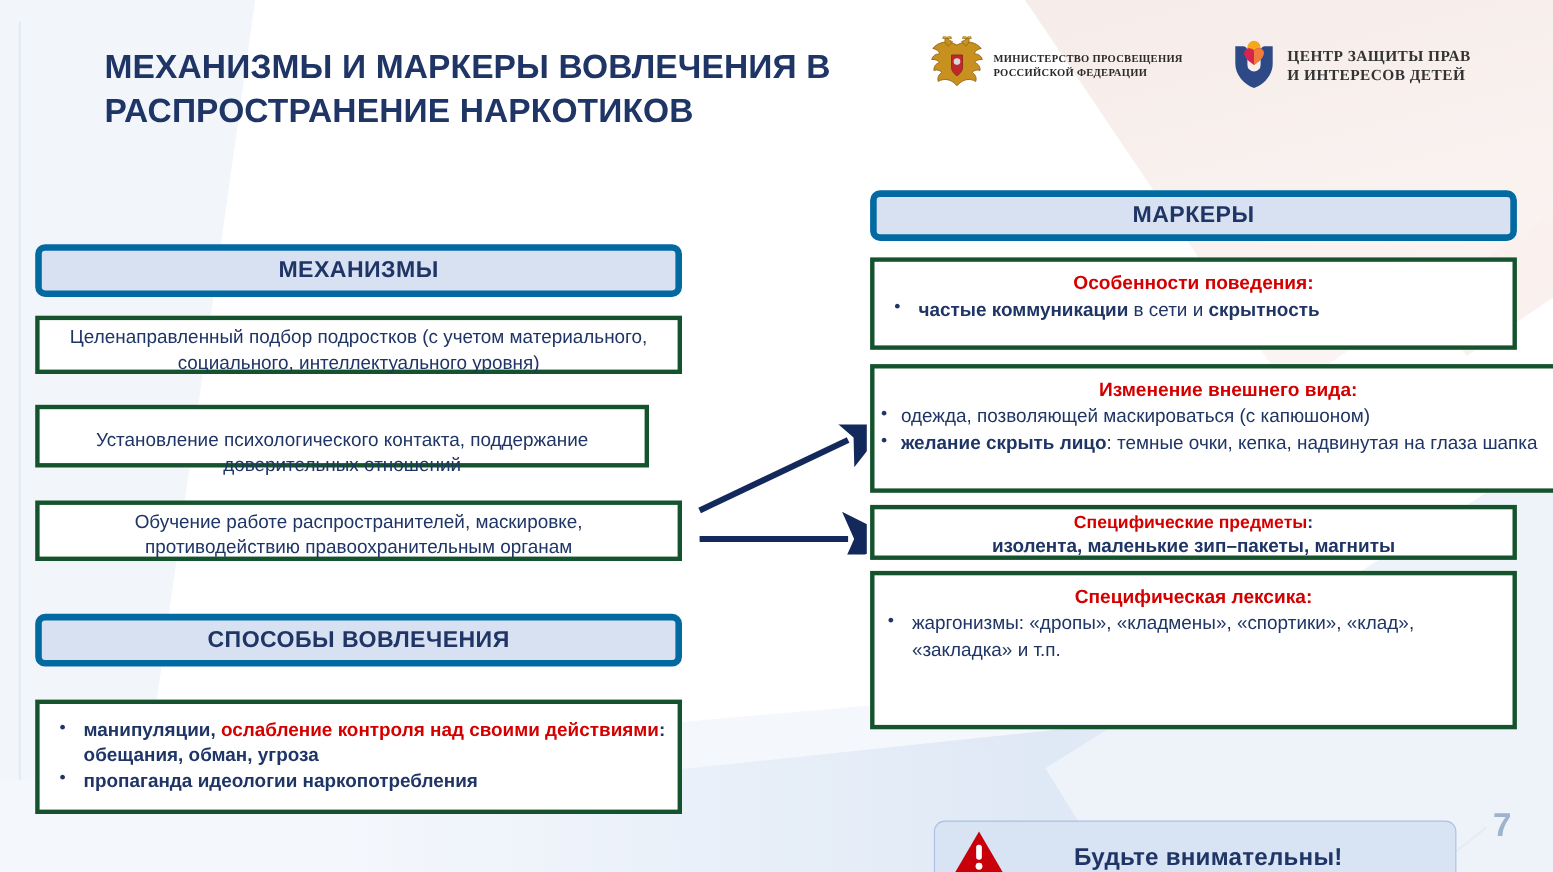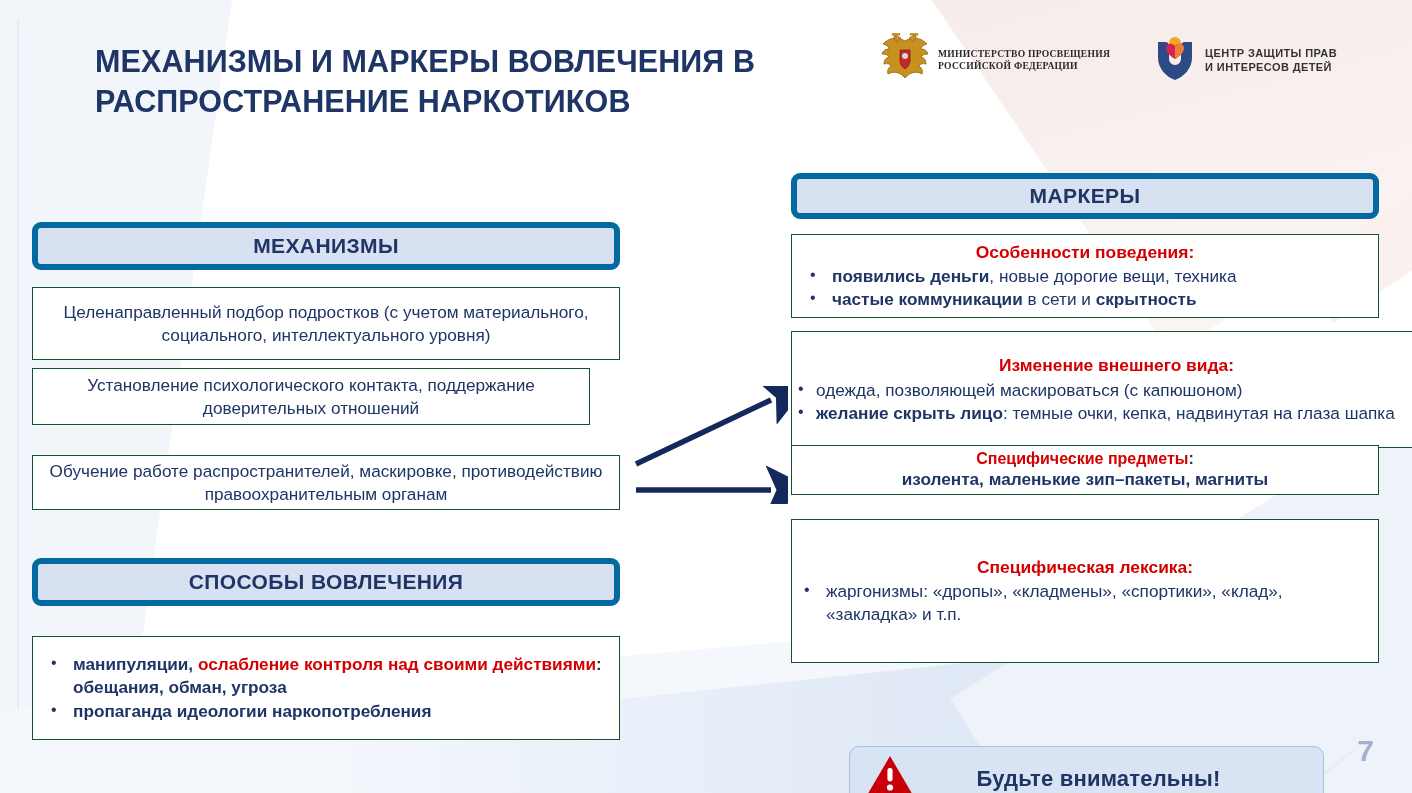--- a/index.html
+++ b/index.html
@@ -102,24 +102,24 @@
   .logo-text {
     font-size:9.6px;
     font-weight:bold;
     line-height:1.28;
     color:#2b2b2b;
     letter-spacing:0.25px;
     white-space:pre-line;
     font-family:"Liberation Serif","DejaVu Serif",serif;
   }
   .logo-text.sans {
-    font-family:Liberation Sans, sans-serif;
+    font-family:Liberation Serif, serif;
     color:#333;
     letter-spacing:0.4px;
-    font-size:11px;
+    font-size:14px;
   }
 
   
   .pill-header {
     position:absolute;
     box-sizing:border-box;
     background:#d8e1f1;
     border:6px solid #0369a1;
     border-radius:9px;
     display:flex;
@@ -127,24 +127,24 @@
     justify-content:center;
     color:#1f3566;
     font-weight:bold;
     font-size:21px;
     letter-spacing:0.4px;
   }
   .card {
     position:absolute;
     box-sizing:border-box;
     background:#ffffff;
-    border:1px solid #14532d;
+    border:4px solid #14532d;
     display:flex;
     flex-direction:column;
-    justify-content:center;
+    justify-content:flex-start;
   }
   .card-centered { text-align:center; }
   .ln {
     color:#1f3566;
     font-size:17.2px;
     line-height:1.33;
   }
   .b  { font-weight:bold; }
   .red{ color:#d40000; font-weight:bold; }
   .red-hd {
@@ -268,21 +268,21 @@
       </span>
       <span class="logo-text sans"><span>ЦЕНТР ЗАЩИТЫ ПРАВ</span><br><span>И ИНТЕРЕСОВ ДЕТЕЙ</span></span>
     </div>
 
   </div>
 
   <div class="pill-header" style="left:32px; top:222px; width:588px; height:48px;">
     <span>МЕХАНИЗМЫ</span>
   </div>
 
-  <div class="card card-centered" style="left:32px; top:287px; width:588px; height:73px; padding:4px 14px;">
+  <div class="card card-centered" style="left:32px; top:287px; width:588px; height:53px; padding:4px 14px;">
     <div class="ln">Целенаправленный подбор подростков (с учетом материального, социального, интеллектуального уровня)</div>
   </div>
 
   <div class="card card-centered" style="left:32px; top:368px; width:558px; height:57px; padding:16px 14px;">
     <div class="ln">Установление психологического контакта, поддержание доверительных отношений</div>
   </div>
 
   <div class="card card-centered" style="left:32px; top:455px; width:588px; height:55px; padding:4px 14px;">
     <div class="ln">Обучение работе распространителей, маскировке, противодействию правоохранительным органам</div>
   </div>
@@ -315,41 +315,38 @@
   </div>
 
   <div class="pill-header" style="left:791px; top:173px; width:588px; height:46px;">
     <span>МАРКЕРЫ</span>
   </div>
 
   <div class="card" style="left:791px; top:234px; width:588px; height:84px; padding:8px 6px;">
     <span class="red-hd">Особенности поведения:</span>
     <ul class="bul">
       <li>
-        <span class="b">появились деньги</span><span>, новые дорогие вещи, техника</span>
-      </li>
-      <li>
         <span class="b">частые коммуникации</span><span> в сети и </span><span class="b">скрытность</span>
       </li>
     </ul>
   </div>
 
   <div class="card" style="left:791px; top:331px; width:651px; height:117px; padding:8px 4px;">
     <span class="red-hd">Изменение внешнего вида:</span>
     <ul class="bul tight">
       <li>
         <span>одежда, позволяющей маскироваться (с капюшоном)</span>
       </li>
       <li>
         <span class="b">желание скрыть лицо</span><span>:  темные очки, кепка, надвинутая на глаза шапка</span>
       </li>
     </ul>
   </div>
 
-  <div class="card card-centered" style="left:791px; top:445px; width:588px; height:50px; padding:4px 10px;">
+  <div class="card card-centered" style="left:791px; top:459px; width:588px; height:50px; padding:4px 10px;">
     <div>
       <span class="red">Специфические предметы</span><span class="dark-col b">:</span>
     </div>
     <div class="ln b">изолента, маленькие зип–пакеты, магниты</div>
   </div>
 
   <div class="card" style="left:791px; top:519px; width:588px; height:144px; padding:8px 0;">
     <span class="red-hd">Специфическая лексика:</span>
     <ul class="bul">
       <li>

